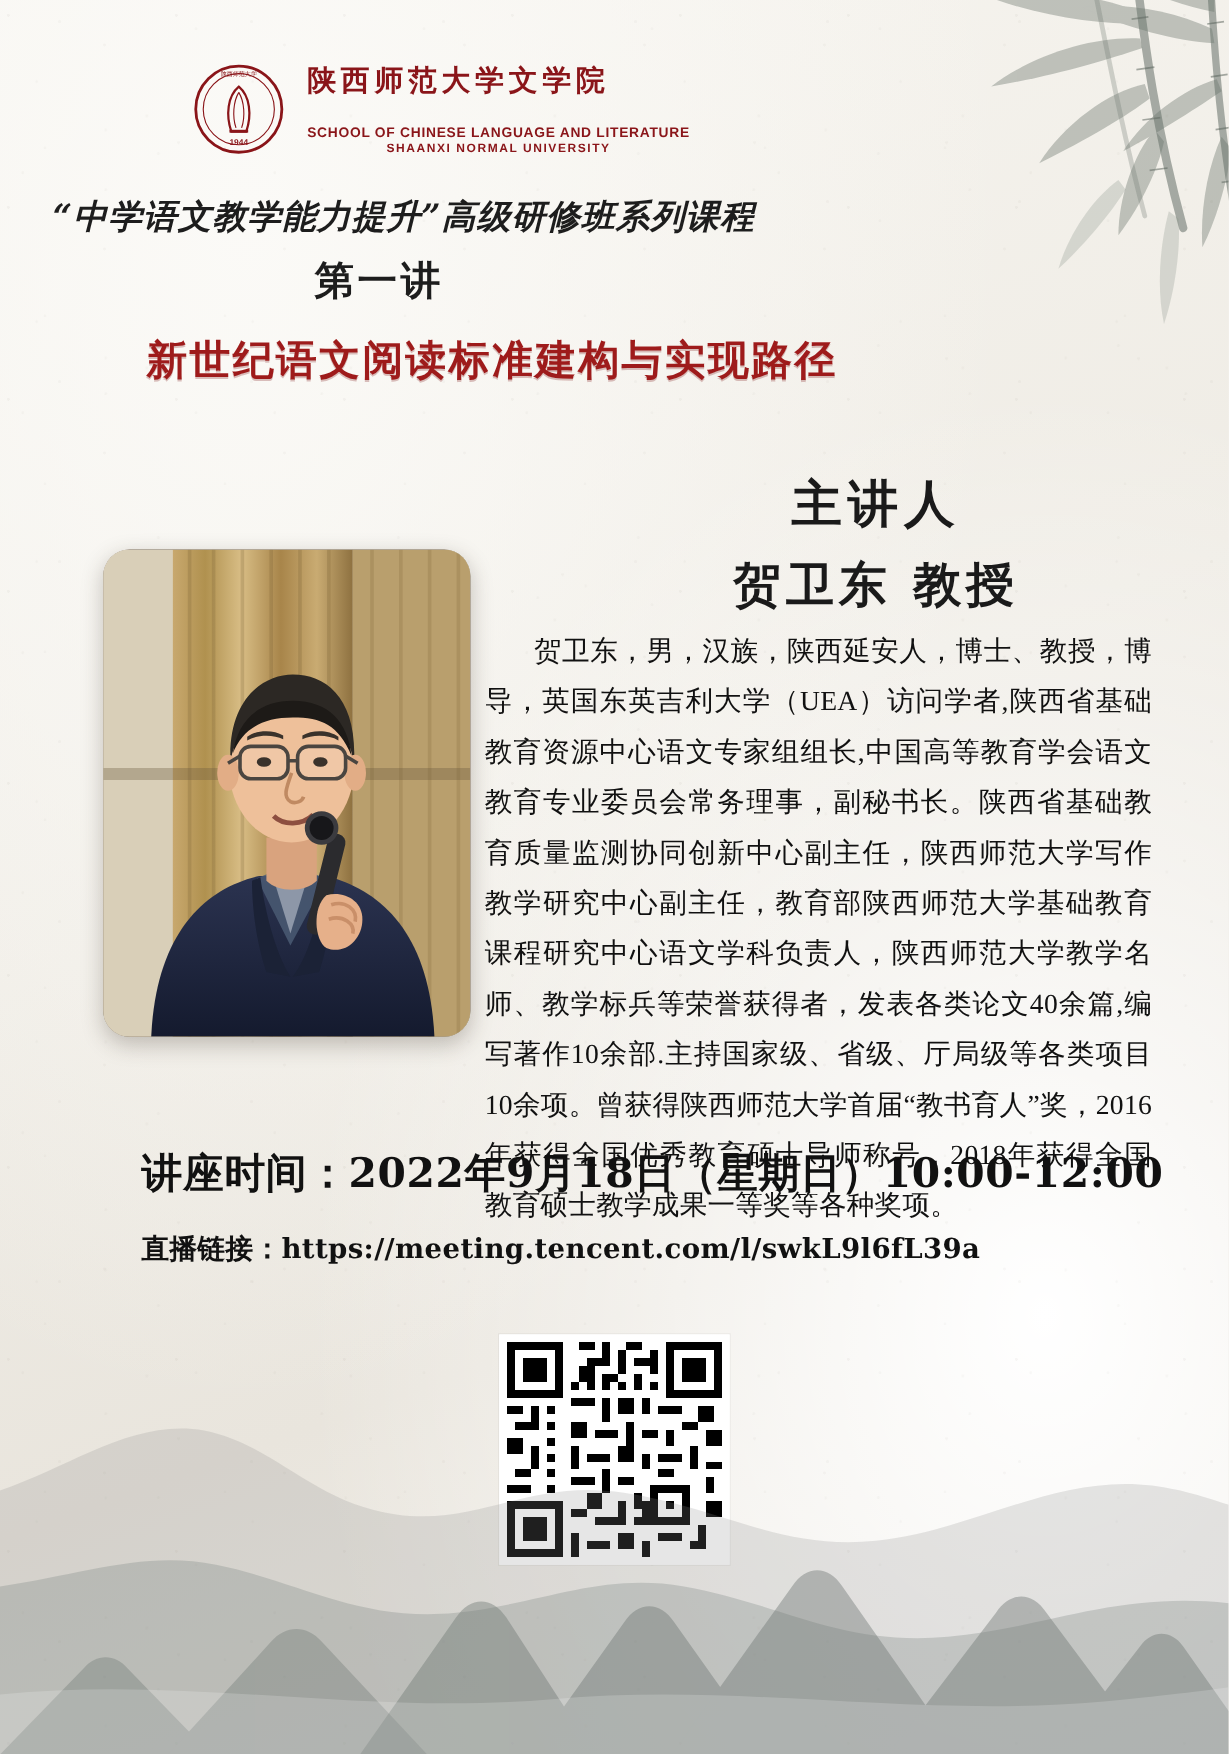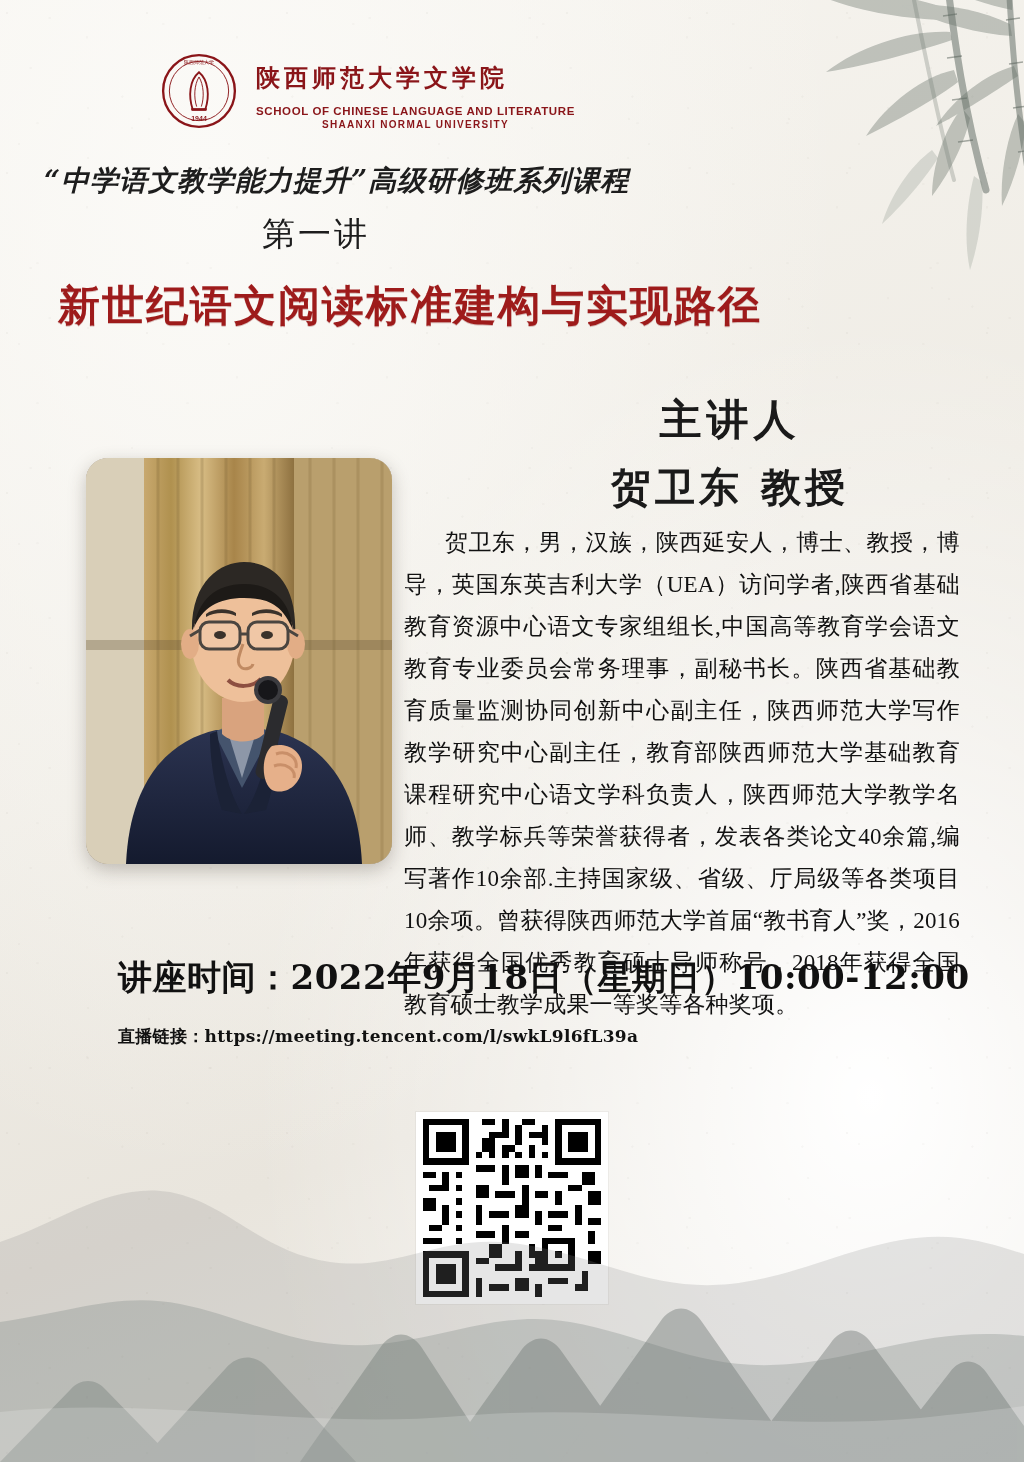--- a/index.html
+++ b/index.html
@@ -86,21 +86,21 @@
   }
   .logo-text { line-height: 1; }
   .logo-cn {
     font-family: "DejaVu Serif", serif;
     font-size: 24px;
     letter-spacing: 4px;
     color: #8a1519;
     font-weight: 700;
   }
   .logo-en1 {
-    margin-top: 16px;
+    margin-top: 27px;
     font-family: "Liberation Sans", sans-serif;
     font-size: 11.5px;
     letter-spacing: .6px;
     color: #8a1519;
     font-weight: 700;
   }
   .logo-en2 {
     margin-top: 3px;
     font-family: "Liberation Sans", sans-serif;
     font-size: 10px;
@@ -122,34 +122,34 @@
     font-size: 28px;
     letter-spacing: 1px;
     color: #1d1d1d;
     white-space: nowrap;
   }
   .lesson-no {
     position: absolute;
     top: 212px;
     left: 262px;
     font-family: "DejaVu Serif", serif;
-    font-weight: 400;
+    font-weight: 700;
     font-size: 33px;
     letter-spacing: 3px;
     color: #1d1d1d;
   }
   .main-title {
     position: absolute;
     top: 278px;
     left: 0;
     width: 820px;
     text-align: center;
     font-family: "DejaVu Serif", serif;
     font-weight: 700;
-    font-size: 42px;
+    font-size: 34px;
     letter-spacing: 2px;
     color: #9e1b1b;
     text-shadow: 0 1px 0 rgba(120,10,10,.25);
   }
 
   
   .speaker-label {
     position: absolute;
     top: 392px;
     left: 590px;
@@ -214,21 +214,21 @@
     color: #111;
     letter-spacing: .5px;
     white-space: nowrap;
   }
   .info-link {
     position: absolute;
     top: 1025px;
     left: 118px;
     font-family: "DejaVu Serif", serif;
     font-weight: 700;
-    font-size: 17px;
+    font-size: 23px;
     color: #111;
     letter-spacing: .3px;
     white-space: nowrap;
   }
 
   
   .qr-box {
     position: absolute;
     top: 1112px;
     left: 416px;

